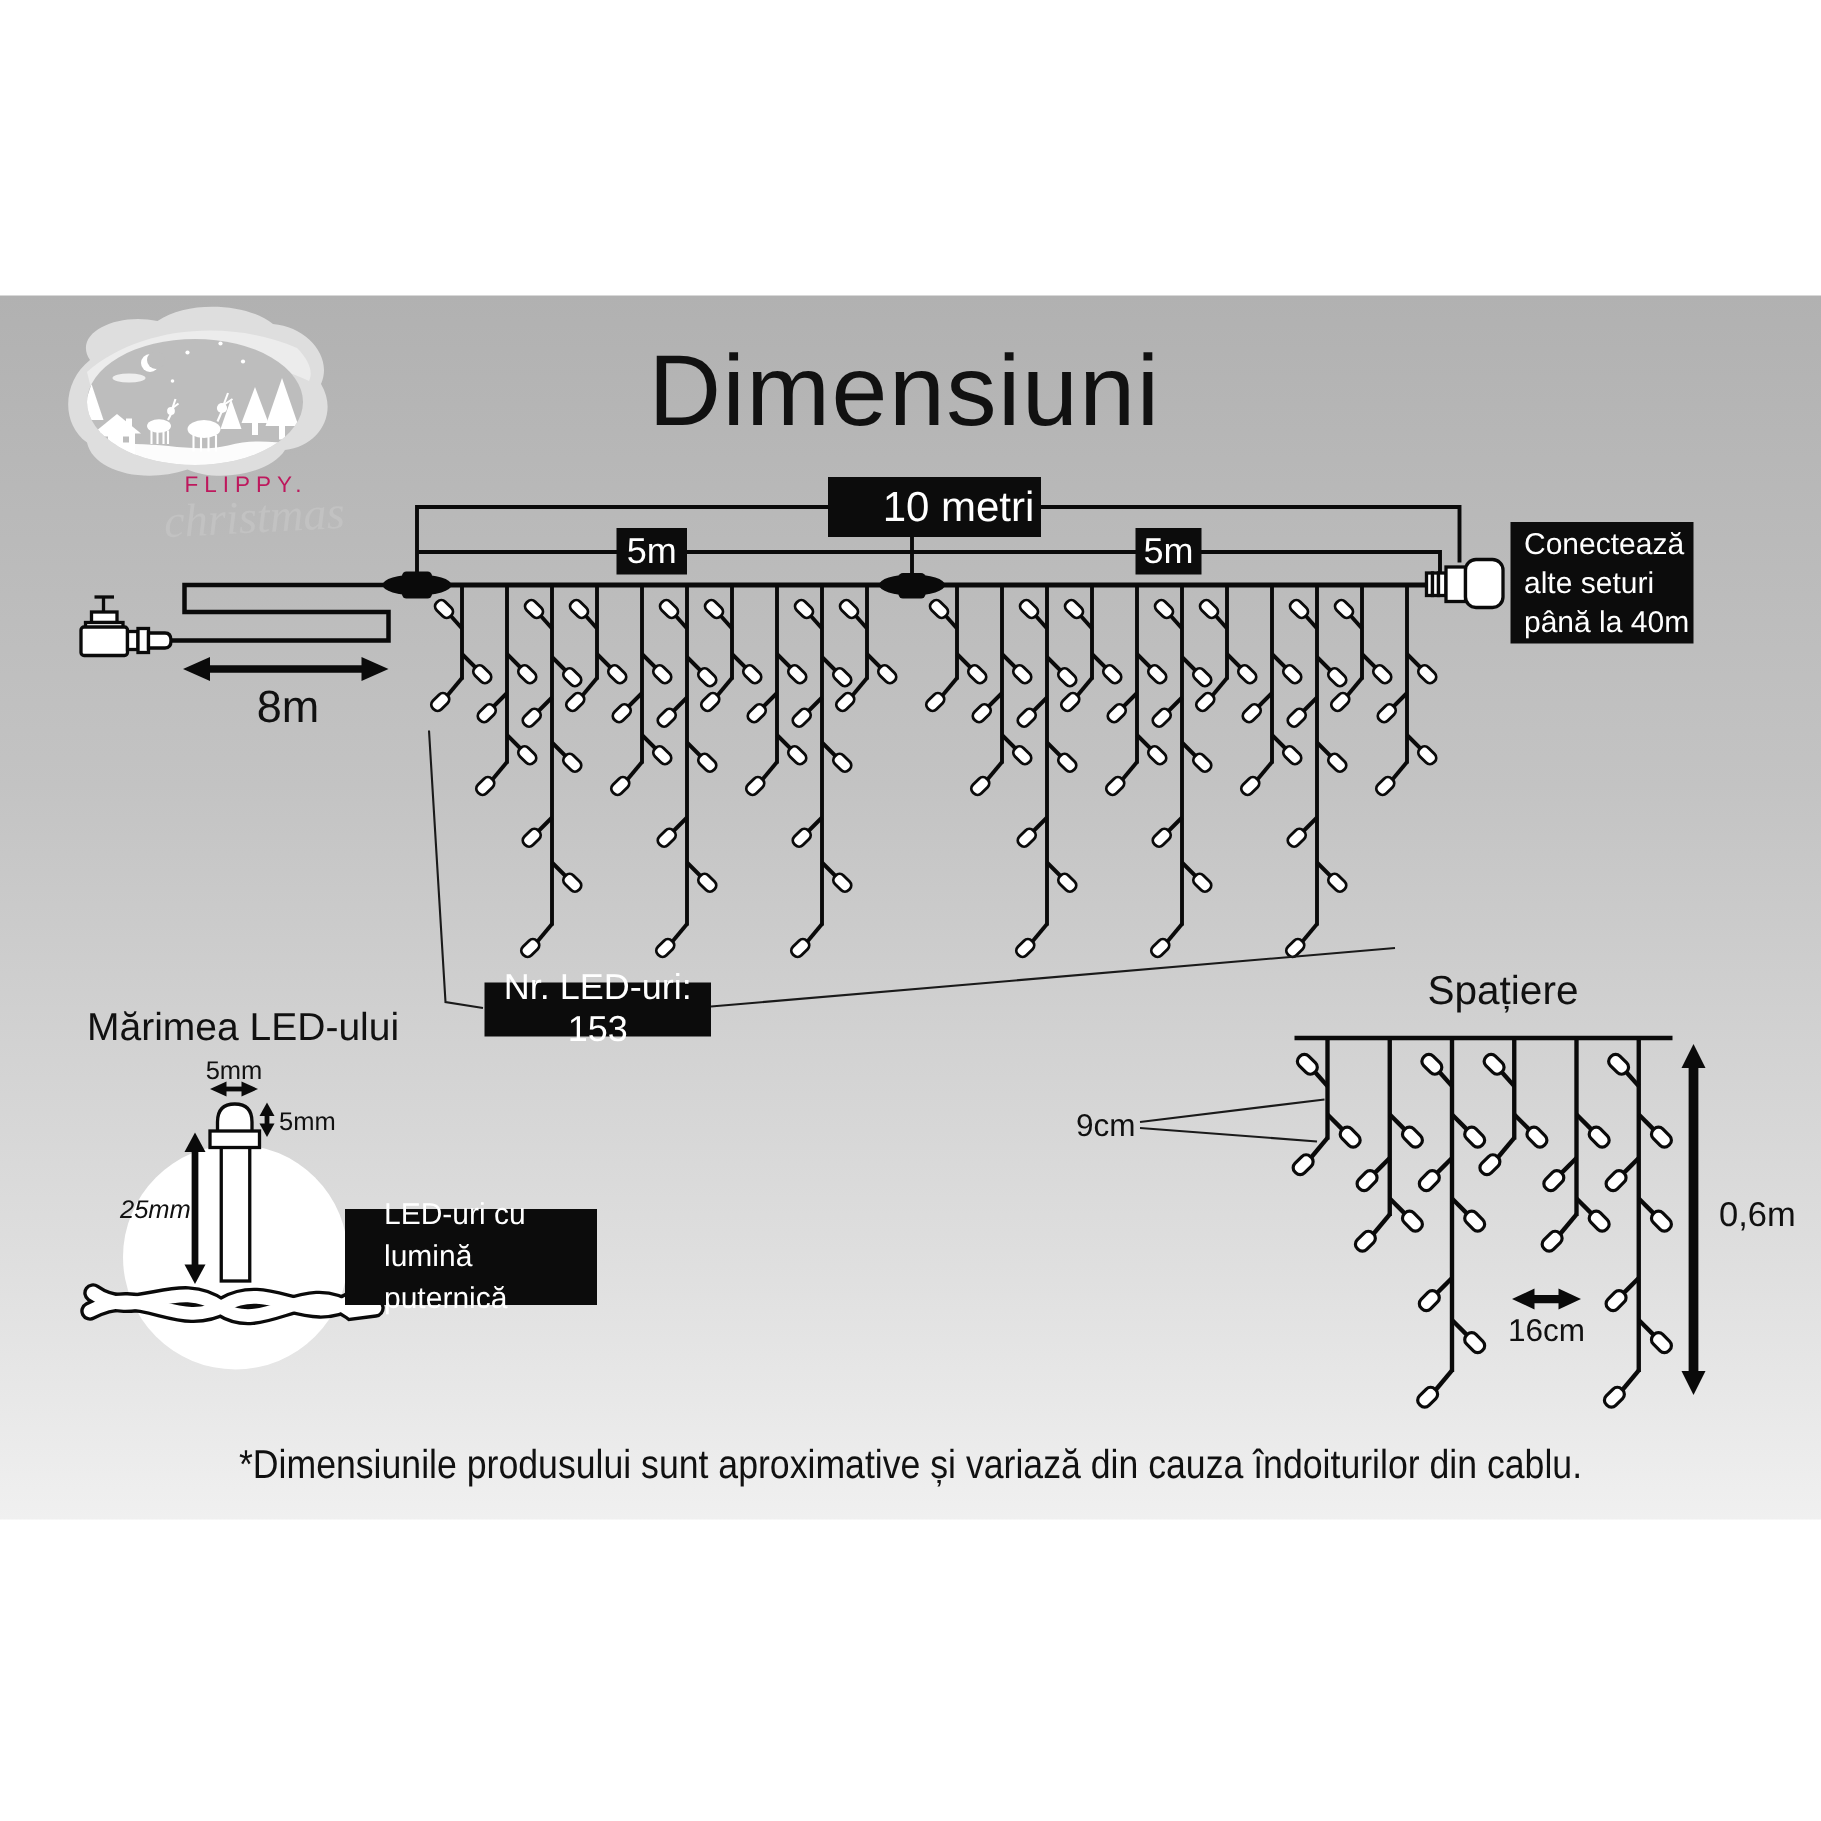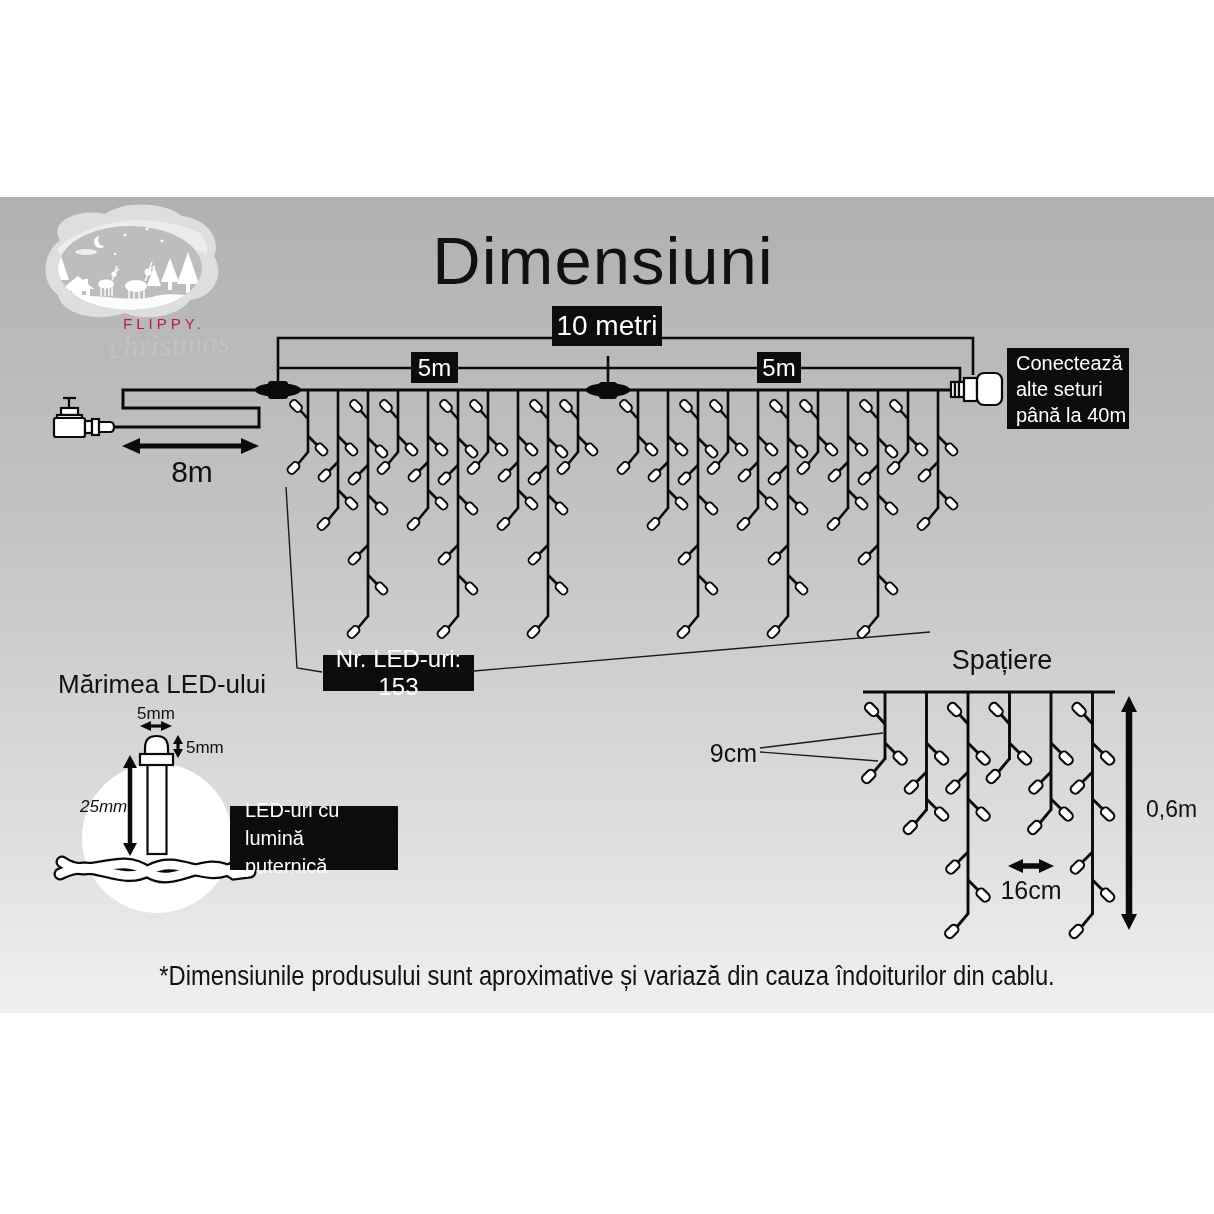--- a/index.html
+++ b/index.html
@@ -20,21 +20,21 @@
   }
   .blackbox.leftalign{justify-content:flex-start;text-align:left;}
   .lbl-10m{font-size:28px;}
   .lbl-5m{font-size:24px;}
   .lbl-connect{font-size:20px;line-height:26px;}
   .lbl-nrled{font-size:24px;}
   .lbl-lednote{font-size:20px;line-height:28px;}
   .lbl-3m{font-size:30px;}
   .sec-title{font-size:27px;}
   .dim-small{font-size:17px;}
-  .dim-med{font-size:25px;}
+  .dim-med{font-size:21px;}
   .footnote{
     width:1214px;text-align:center;font-size:27px;
     transform:scaleX(0.88);transform-origin:50% 50%;
   }
   .brand-flippy{font-size:15px;letter-spacing:4px;color:#be185d;text-align:center;}
   .brand-script{font-family:"Liberation Serif", serif;font-style:italic;font-size:31px;
     color:#c2c2c2;text-align:center;transform:rotate(-3deg);}
 </style>
 </head>
 <body>
@@ -464,21 +464,21 @@
     <polygon points="130,755 123,768 137,768"></polygon>
     <polygon points="130,856 123,843 137,843"></polygon>
   </g>
 </svg>
 
 <div class="txt brand-flippy" style="left:118px;top:316px;width:92px;">FLIPPY.</div>
 <div class="txt brand-script" style="left:92px;top:329px;width:155px;">christmas</div>
 
 <div class="txt page-title" style="left:393px;top:226px;width:420px;">Dimensiuni</div>
 
-<div class="blackbox lbl-10m" style="left:552px;top:306px;width:110px;height:40px;">10 metri</div>
+<div class="blackbox lbl-10m" style="left:552px;top:318px;width:110px;height:40px;padding-left:32px;">10 metri</div>
 <div class="blackbox lbl-5m" style="left:411px;top:352px;width:47px;height:31px;">5m</div>
 <div class="blackbox lbl-5m" style="left:757px;top:352px;width:44px;height:31px;">5m</div>
 
 <div class="blackbox leftalign lbl-connect" style="left:1007px;top:348px;width:122px;height:81px;padding-left:9px;box-sizing:border-box;">
   <div>
     <div>Conectează</div>
     <div>alte seturi</div>
     <div>până la 40m</div>
   </div>
 </div>
@@ -490,20 +490,20 @@
 <div class="txt sec-title" style="left:902px;top:646px;width:200px;text-align:center;">Spațiere</div>
 <div class="txt dim-med" style="left:687px;top:740px;width:70px;text-align:right;">9cm</div>
 <div class="txt dim-med" style="left:996px;top:877px;width:70px;text-align:center;">16cm</div>
 <div class="txt dim-med" style="left:1146px;top:797px;width:60px;font-size:23px;">0,6m</div>
 
 <div class="txt sec-title" style="left:58px;top:671px;width:260px;font-size:26px;">Mărimea LED-ului</div>
 <div class="txt dim-small" style="left:126px;top:705px;width:60px;text-align:center;">5mm</div>
 <div class="txt dim-small" style="left:186px;top:739px;width:50px;">5mm</div>
 <div class="txt dim-small" style="left:80px;top:798px;width:44px;text-align:center;font-style:italic;">25mm</div>
 
-<div class="blackbox leftalign lbl-lednote" style="left:230px;top:806px;width:168px;height:64px;padding-left:15px;box-sizing:border-box;">
+<div class="blackbox leftalign lbl-lednote" style="left:230px;top:806px;width:168px;height:64px;padding-left:26px;box-sizing:border-box;">
   <div>
     <div>LED-uri cu lumină</div>
     <div>puternică</div>
   </div>
 </div>
 
 <div class="txt footnote" style="left:0px;top:962px;">*Dimensiunile produsului sunt aproximative și variază din cauza îndoiturilor din cablu.</div>
 
 </body></html>

